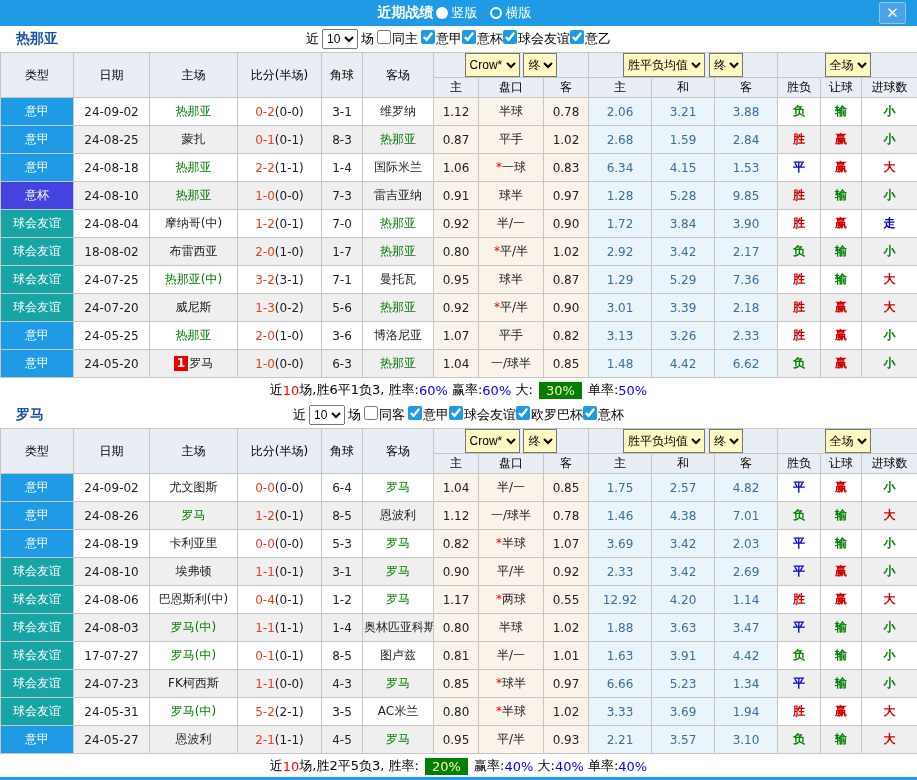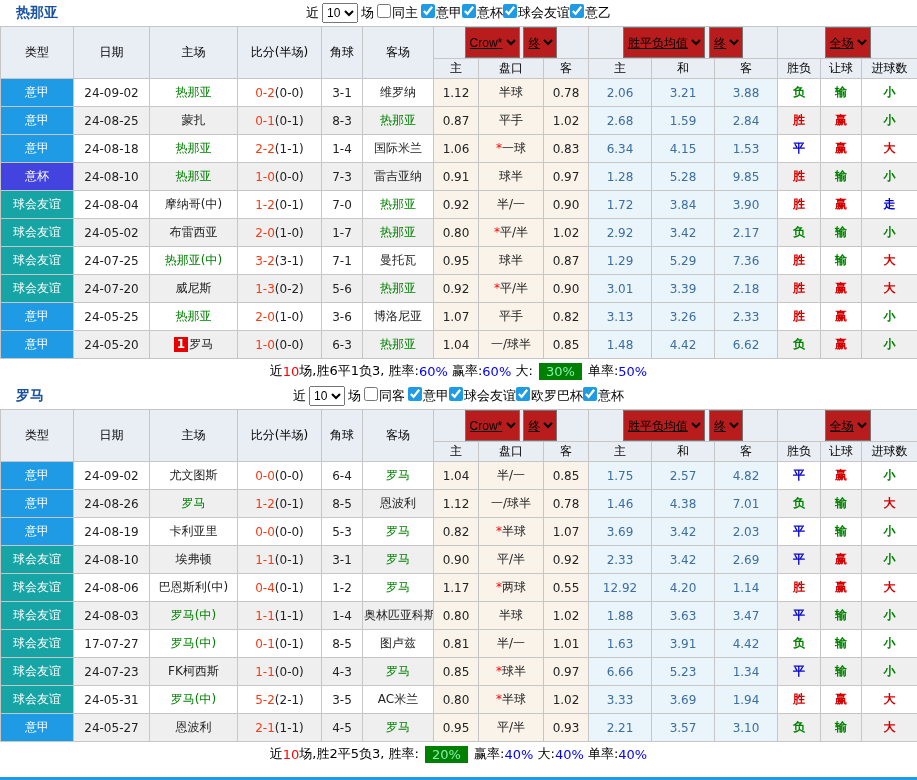--- a/index.html
+++ b/index.html
@@ -60,21 +60,21 @@
     border-collapse: collapse; table-layout: fixed;
     width: 917px; font-size: 12px;
   }
   table.grid th, table.grid td {
     border: 1px solid #c6c6c6; text-align: center;
     overflow: hidden; white-space: nowrap; padding: 0 1px;
   }
   thead th { background: #e9eef5; font-weight: normal; color: #000; }
   tr.h1 th { height: 24px; }
   tr.h2 th { height: 20px; }
-  .sel-cell select { height: 31px; font-size: 12px; background: #b91c1c; text-decoration: underline; }
+  .sel-cell select { height: 24px; font-size: 12px; background: #fef9c3; }
   tbody td { height: 28px; color: #222; }
   tbody tr.even td { background: #efefef; }
   tbody tr.odd  td { background: #ffffff; }
   tbody td.league { color: #fff; }
   tbody td.league span { font-size: 12px; }
   tbody td.odds { background: #faf3e9 !important; color: #222; }
   tbody td.wdl  { background: #e9f4fb !important; color: #3c6e9f; }
   tbody td.res  { font-weight: bold; }
   td.res.red { color: #d40000; }
   td.res.grn { color: #008000; }
@@ -90,28 +90,42 @@
   
   .summary {
     height: 24px; display: flex; align-items: center; justify-content: center;
     font-size: 13px; color: #000; background: #fff;
   }
   .summary span { white-space: pre; }
   .seg-plain { color: #000; }
   .seg-red { color: #ff0000; }
   .seg-blue { color: #0000ff; }
   .seg-badge {
-    background: #008000; color: #86efac; padding: 1px 7px; margin: 0 2px;
+    background: #008000; color: #fef9c3; padding: 1px 7px; margin: 0 2px;
   }
 </style>
 </head>
 <body>
 
 <div class="panel">
 
+  <div class="titlebar">
+    <span class="title">近期战绩</span>
+    <span class="radio-group">
+      <span class="radio">
+        <span class="rdot selected"></span>
+        <span>竖版</span>
+      </span>
+      <span class="radio">
+        <span class="rdot unselected"></span>
+        <span>横版</span>
+      </span>
+    </span>
+    <span class="close-btn">✕</span>
+  </div>
 
   <div class="section-bar">
     <span class="team-name">热那亚</span>
     <div class="filters">
       <span>近</span>
       <select><option>10</option></select>
       <span>场</span>
       <label>
         <input type="checkbox" style="">
         <span>同主</span>
@@ -268,21 +282,21 @@
           <td class="odds">0.90</td>
           <td class="wdl">1.72</td>
           <td class="wdl">3.84</td>
           <td class="wdl">3.90</td>
           <td class="res red">胜</td>
           <td class="res red">赢</td>
           <td class="res blu">走</td>
         </tr>
         <tr class="even">
           <td class="league" style="background: rgb(23, 164, 164);"><span>球会友谊</span></td>
-          <td class="date">24-05-02</td>
+          <td class="date">18-08-02</td>
           <td class="team"><span class="">布雷西亚</span></td>
           <td class="score"><span class="sc">2-0</span><span class="half">(1-0)</span></td>
           <td class="corner">1-7</td>
           <td class="team"><span class="focus">热那亚</span></td>
           <td class="odds">0.80</td>
           <td class="odds"><span class="star">*</span>平/半</td>
           <td class="odds">1.02</td>
           <td class="wdl">2.92</td>
           <td class="wdl">3.42</td>
           <td class="wdl">2.17</td>

